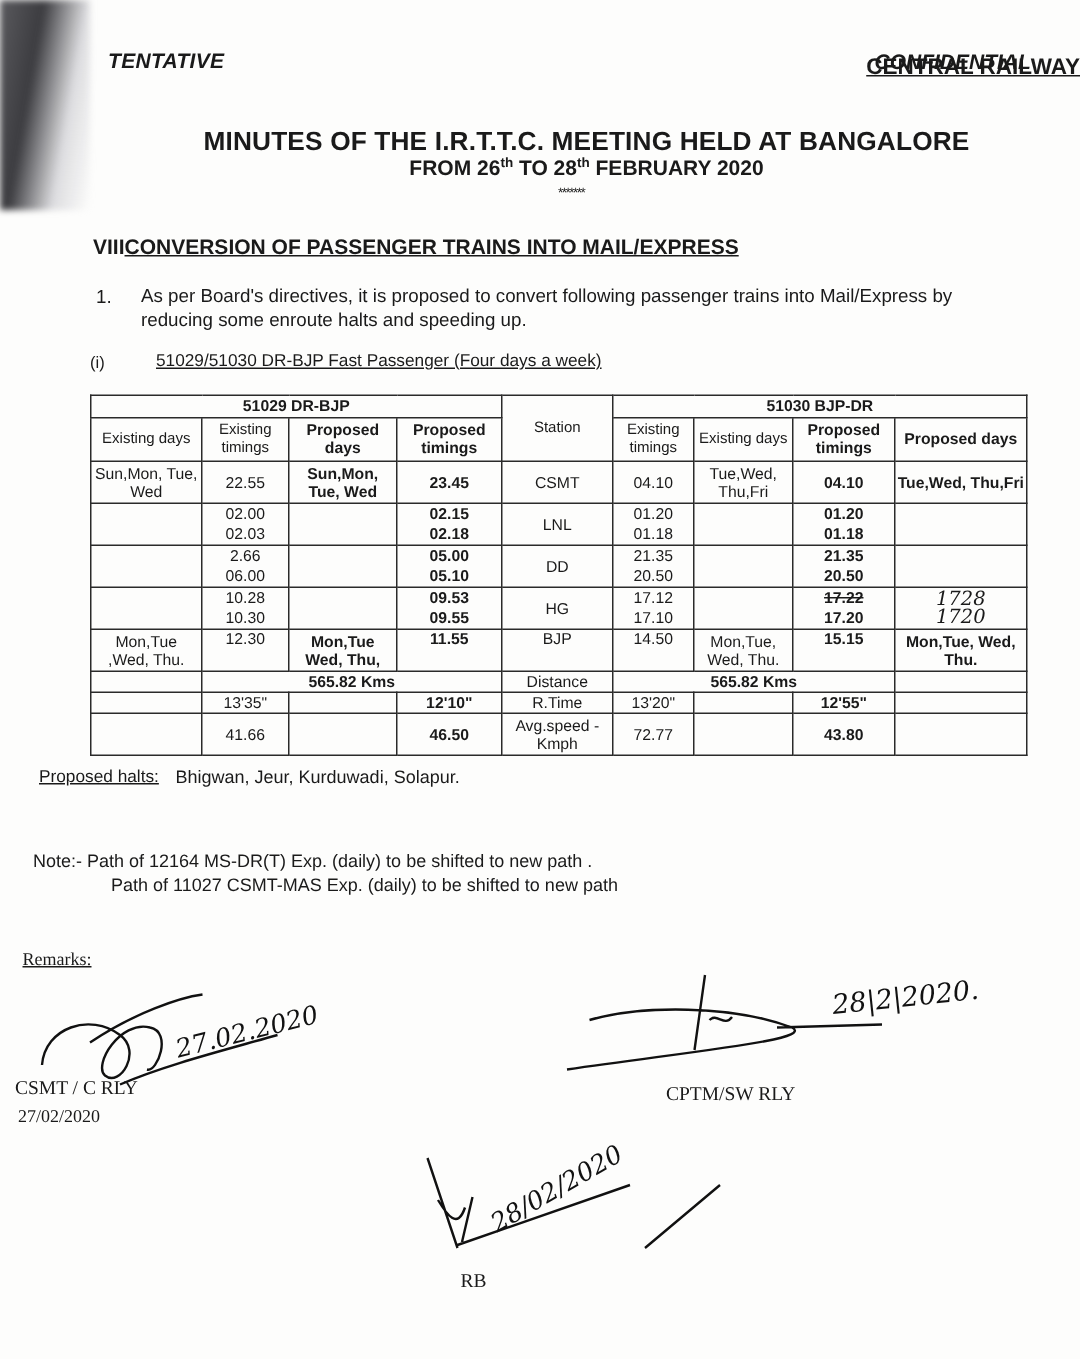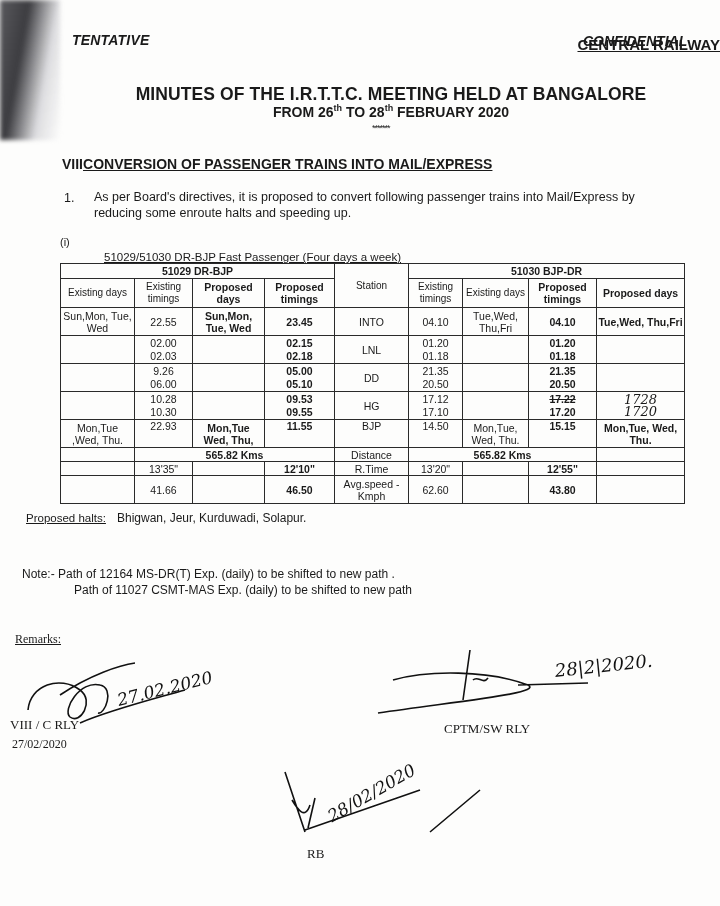--- a/index.html
+++ b/index.html
@@ -20,21 +20,21 @@
   .rail span { text-decoration:underline; margin-left:66px; }
   .title1 { left:0; width:720px; top:84px; text-align:center; font-weight:bold; font-size:17.5px; letter-spacing:0.1px; padding-left:62px; box-sizing:border-box; }
   .title2 { left:0; width:720px; top:103px; text-align:center; font-weight:bold; font-size:14px; padding-left:62px; box-sizing:border-box; }
   .title2 sup { font-size:9px; }
   .dots { left:372px; top:123px; font-size:9px; letter-spacing:-1px; }
   .sec { left:62px; top:156px; font-weight:bold; font-size:14px; }
   .sec .u { text-decoration:underline; }
   .pnum { left:64px; top:191px; font-size:12.5px; }
   .para { left:94px; top:189px; width:580px; font-size:12.5px; line-height:16px; }
   .subnum { left:60px; top:236px; font-size:11px; }
-  .sub { left:104px; top:235px; font-size:11.5px; text-decoration:underline;margin-top:16px; }
+  .sub { left:104px; top:235px; font-size:11.5px; text-decoration:underline; }
 
   table.tt {
     position:absolute; left:60px; top:263px; width:624px;
     border-collapse:collapse; table-layout:fixed;
     font-size:10.5px; text-align:center;
   }
   table.tt td { border:1.3px solid #2a2a2a; padding:0 1px; line-height:12px; vertical-align:middle; }
   table.tt .hdr { font-weight:bold; height:14px; }
   table.tt .ch { font-size:10px; height:28px; }
   table.tt .chb { font-weight:bold; font-size:10.5px; }
@@ -105,21 +105,21 @@
     <td class="ch">Existing days</td>
     <td class="ch chb">Proposed timings</td>
     <td class="ch chb">Proposed days</td>
   </tr>
 
   <tr class="r2">
     <td>Sun,Mon, Tue, Wed</td>
     <td>22.55</td>
     <td class="b">Sun,Mon, Tue, Wed</td>
     <td class="b">23.45</td>
-    <td>INTO</td>
+    <td>CSMT</td>
     <td>04.10</td>
     <td>Tue,Wed, Thu,Fri</td>
     <td class="b">04.10</td>
     <td class="b">Tue,Wed, Thu,Fri</td>
   </tr>
 
   <tr class="r2">
     <td></td>
     <td class="two">
           <div>02.00</div>
@@ -139,21 +139,21 @@
     <td class="two b">
           <div>01.20</div>
           <div>01.18</div>
         </td>
     <td></td>
   </tr>
 
   <tr class="r2">
     <td></td>
     <td class="two">
-          <div>9.26</div>
+          <div>2.66</div>
           <div>06.00</div>
         </td>
     <td></td>
     <td class="two b">
           <div>05.00</div>
           <div>05.10</div>
         </td>
     <td>DD</td>
     <td class="two">
           <div>21.35</div>
@@ -189,21 +189,21 @@
           <div>17.20</div>
         </td>
     <td class="hand">
           <div>1728</div>
           <div>1720</div>
         </td>
   </tr>
 
   <tr class="r2">
     <td>Mon,Tue ,Wed, Thu.</td>
-    <td style="vertical-align:top">22.93</td>
+    <td style="vertical-align:top">12.30</td>
     <td class="b">Mon,Tue Wed, Thu,</td>
     <td class="b" style="vertical-align:top">11.55</td>
     <td style="vertical-align:top">BJP</td>
     <td style="vertical-align:top">14.50</td>
     <td>Mon,Tue, Wed, Thu.</td>
     <td class="b" style="vertical-align:top">15.15</td>
     <td class="b">Mon,Tue, Wed, Thu.</td>
   </tr>
 
   <tr class="r1">
@@ -225,21 +225,21 @@
     <td class="b">12'55"</td>
     <td></td>
   </tr>
 
   <tr class="r2">
     <td></td>
     <td>41.66</td>
     <td></td>
     <td class="b">46.50</td>
     <td>Avg.speed -Kmph</td>
-    <td>62.60</td>
+    <td>72.77</td>
     <td></td>
     <td class="b">43.80</td>
     <td></td>
   </tr>
 </tbody>
   </table>
 
 <div class="abs halts-lbl">Proposed halts:</div>
 <div class="abs halts">
   <div>Bhigwan, Jeur, Kurduwadi, Solapur.</div>
@@ -247,21 +247,21 @@
 
 <div class="abs note1">Note:- Path of 12164 MS-DR(T) Exp. (daily) to be shifted to new path .</div>
 <div class="abs note2">Path of 11027 CSMT-MAS Exp. (daily) to be shifted to new path</div>
 
 <div class="abs remarks">Remarks:</div>
 
 <svg class="sig" style="left:20px;top:655px" width="170" height="70">
   <path d="M8,55 C10,30 40,20 60,35 C75,46 60,70 50,62 C42,55 60,25 80,30 C95,33 85,60 78,58 M40,40 C70,20 100,10 115,8 M60,68 C90,55 130,45 165,35" fill="none" stroke="#111" stroke-width="1.6"></path>
 </svg>
 <div class="abs hw hw1">27.02.2020</div>
-<div class="abs sig-c1">VIII / C RLY</div>
+<div class="abs sig-c1">CSMT / C RLY</div>
 <div class="abs sig-c2">27/02/2020</div>
 
 <svg class="sig" style="left:368px;top:645px" width="200" height="70">
   <path d="M25,35 C60,25 120,25 160,40 C175,48 100,55 10,68 M102,5 L95,55 M105,35 C110,30 115,40 120,33 M150,40 L220,38" fill="none" stroke="#111" stroke-width="1.6"></path>
 </svg>
 <div class="abs hw hw2">28|2|2020.</div>
 <div class="abs sig-sw">CPTM/SW RLY</div>
 
 <svg class="sig" style="left:280px;top:770px" width="220" height="80">
   <path d="M5,2 L25,62 M12,30 C18,40 25,50 30,35 M35,28 L28,58 M25,60 L140,20 M150,62 L200,20" fill="none" stroke="#111" stroke-width="1.6"></path>

